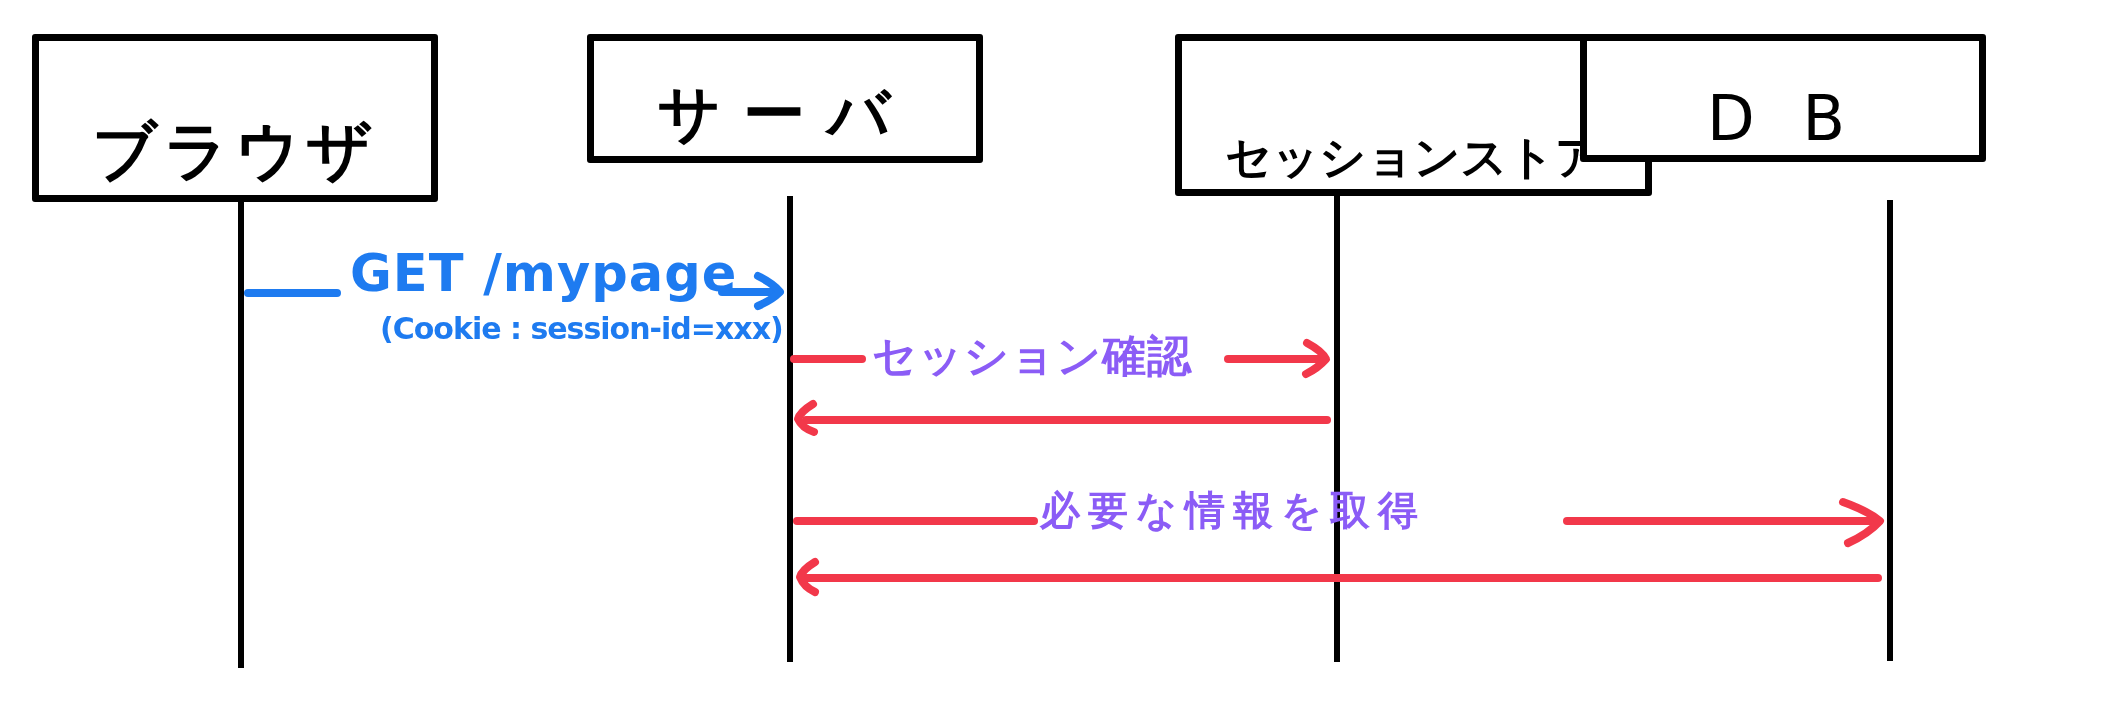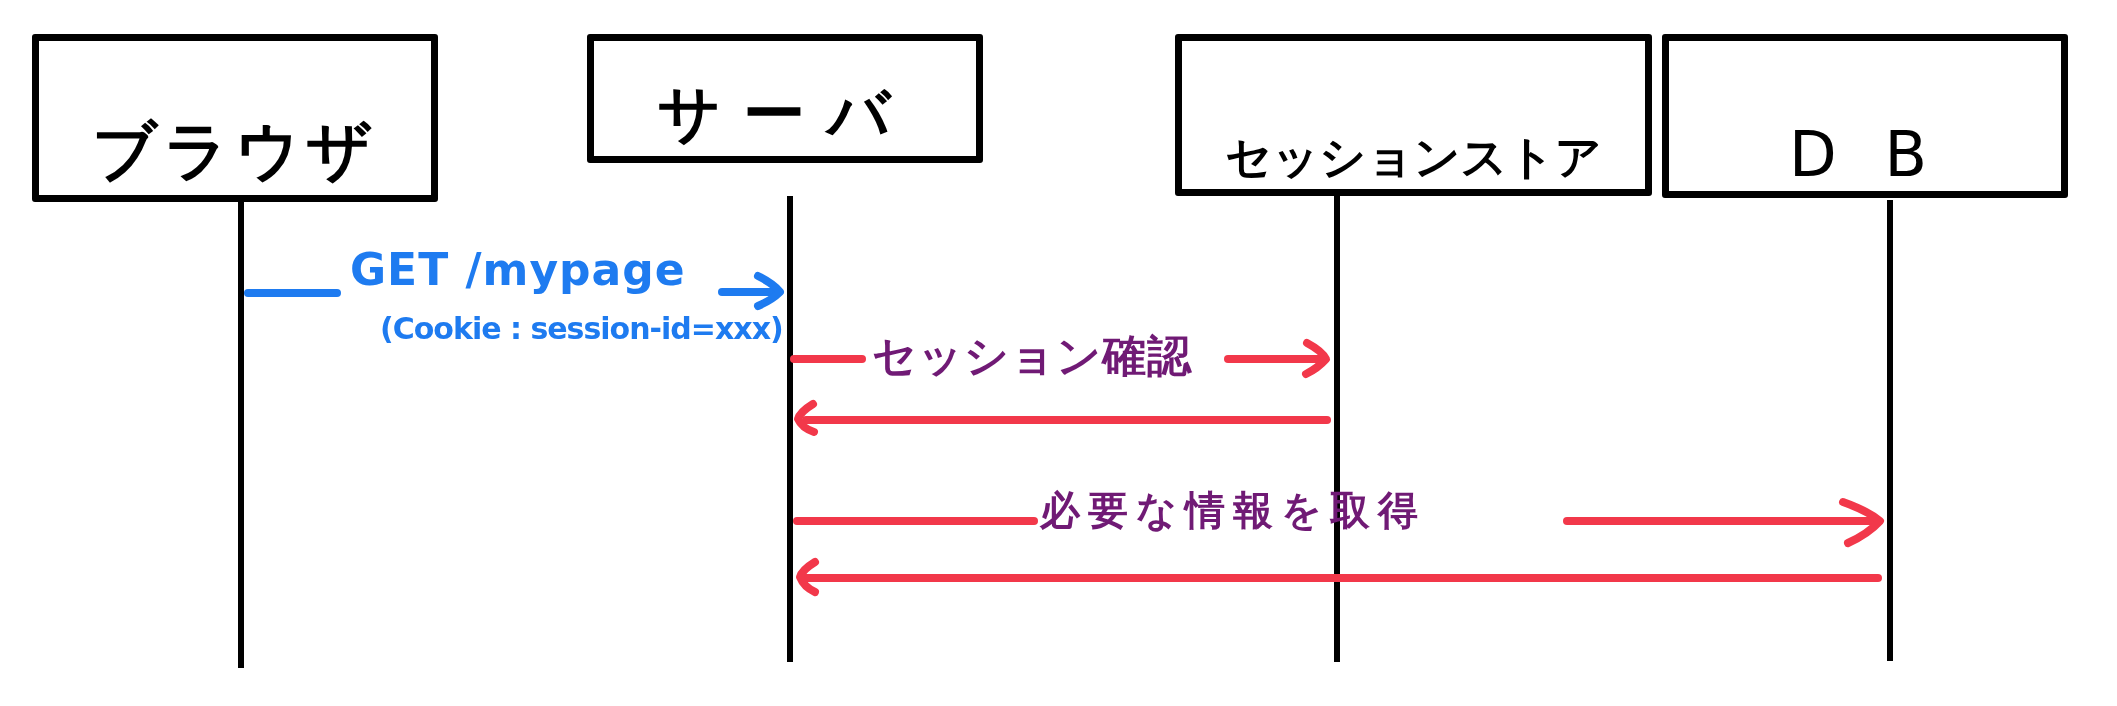--- a/index.html
+++ b/index.html
@@ -7,21 +7,21 @@
          font-family: "DejaVu Sans", sans-serif; }
   svg.diagram { position: absolute; left: 0; top: 0; }
   .actor-box { position: absolute; box-sizing: border-box; border: 7px solid #000;
                background: #fff; display: flex; align-items: flex-end; justify-content: center;
                border-radius: 3px; }
   .actor-label { font-family: "DejaVu Sans", sans-serif; font-weight: bold; color: #000;
                  letter-spacing: 6px; white-space: nowrap; }
   .msg-label { position: absolute; font-family: "DejaVu Sans", sans-serif; font-weight: bold;
                white-space: nowrap; line-height: 1; }
   .blue { color: #1E7BF0; }
-  .red { color: #701a75; }
+  .red { color: #8b5cf6; }
 </style>
 </head>
 <body>
 
 <svg class="diagram" width="2117" height="706" viewBox="0 0 2117 706">
 
   <g stroke="#000" stroke-width="6" stroke-linecap="butt">
     <line x1="241" y1="200" x2="241" y2="668"></line>
     <line x1="790" y1="196" x2="790" y2="662"></line>
     <line x1="1337" y1="196" x2="1337" y2="662"></line>
@@ -59,22 +59,22 @@
 
 <div class="actor-box" style="left:32px; top:34px; width:406px; height:168px;">
   <span class="actor-label" style="font-size:64px;">ブラウザ</span>
 </div>
 <div class="actor-box" style="left:587px; top:34px; width:396px; height:129px;">
   <span class="actor-label" style="font-size:62px; letter-spacing:22px;">サーバ</span>
 </div>
 <div class="actor-box" style="left:1131px; top:34px; width:477px; height:162px;margin-left:44px;">
   <span class="actor-label" style="font-size:46px; letter-spacing:0px;">セッションストア</span>
 </div>
-<div class="actor-box" style="left:1662px; top:34px; width:406px; height:164px;">
+<div class="actor-box" style="left:1580px; top:34px; width:406px; height:128px;">
   <span class="actor-label" style="font-size:62px; font-weight:normal; letter-spacing:14px;">D B</span>
 </div>
 
-<div class="msg-label blue" style="left:350px; top:248px; font-size:44px; letter-spacing:1px;">GET /mypage</div>
+<div class="msg-label blue" style="left:350px; top:248px; font-size:51px; letter-spacing:1px;">GET /mypage</div>
 <div class="msg-label blue" style="left:346px; top:314px; font-size:30px; letter-spacing:-1px;margin-left:34px;">(Cookie : session-id=xxx)</div>
 
 <div class="msg-label red" style="left:872px; top:334px; font-size:44px; letter-spacing:1px;">セッション確認</div>
 
 <div class="msg-label red" style="left:1040px; top:494px; font-size:40px; letter-spacing:8px;font-family:Liberation Mono, monospace;">必要な情報を取得</div>
 
 </body></html>

